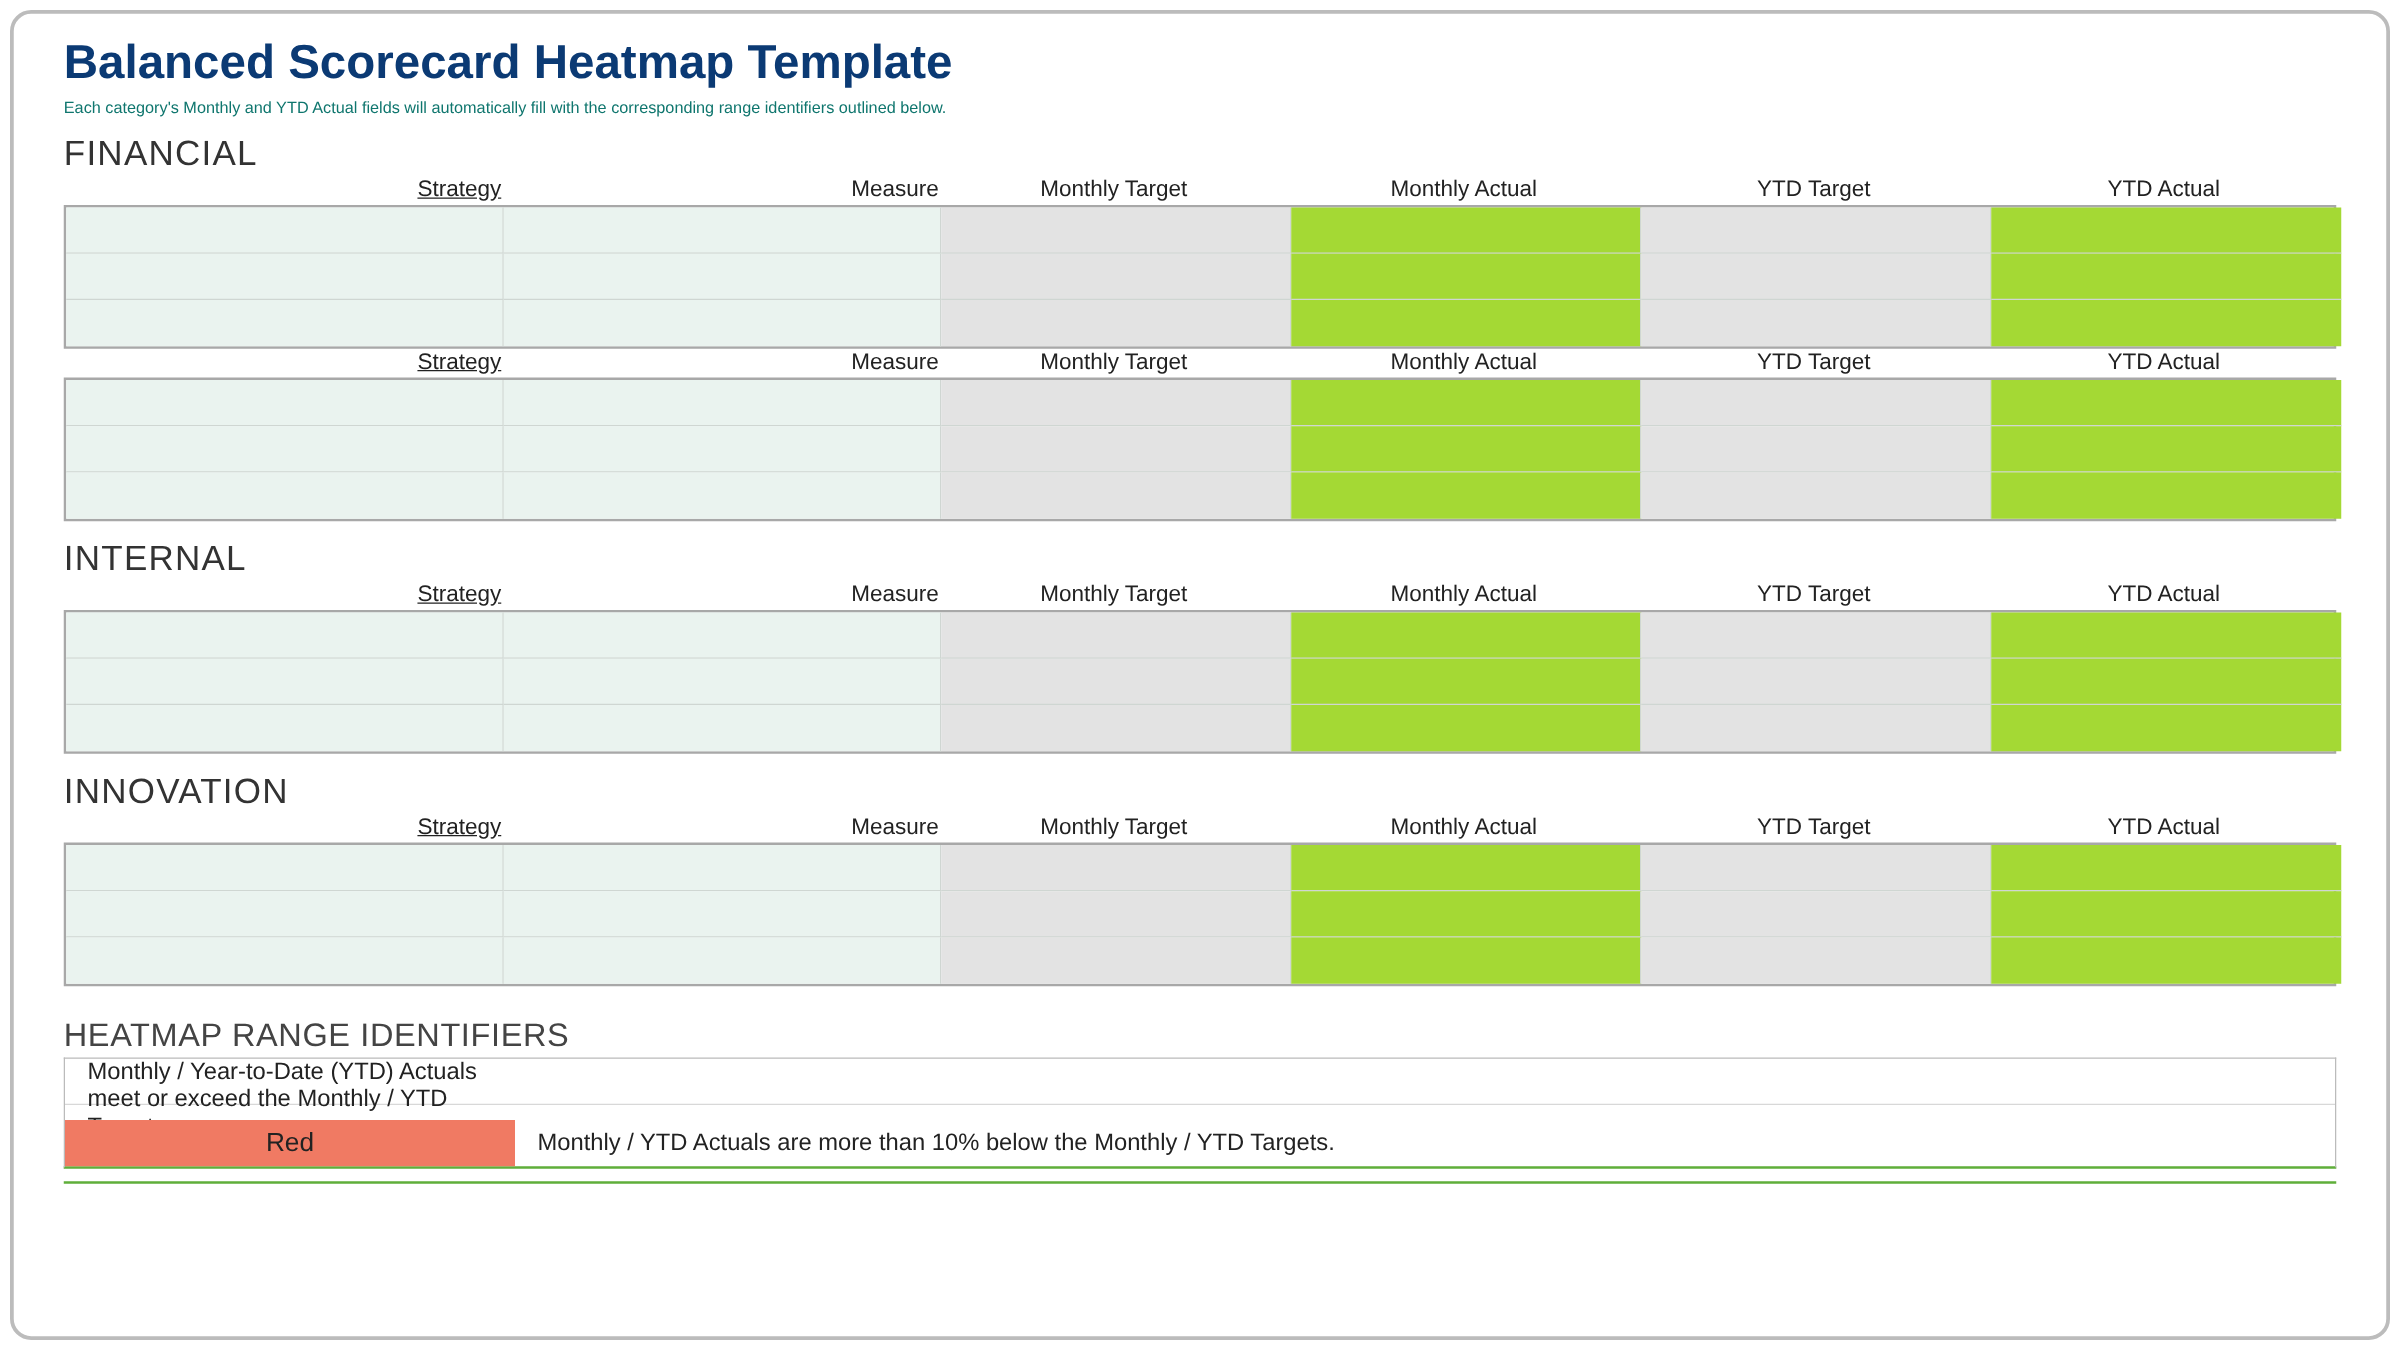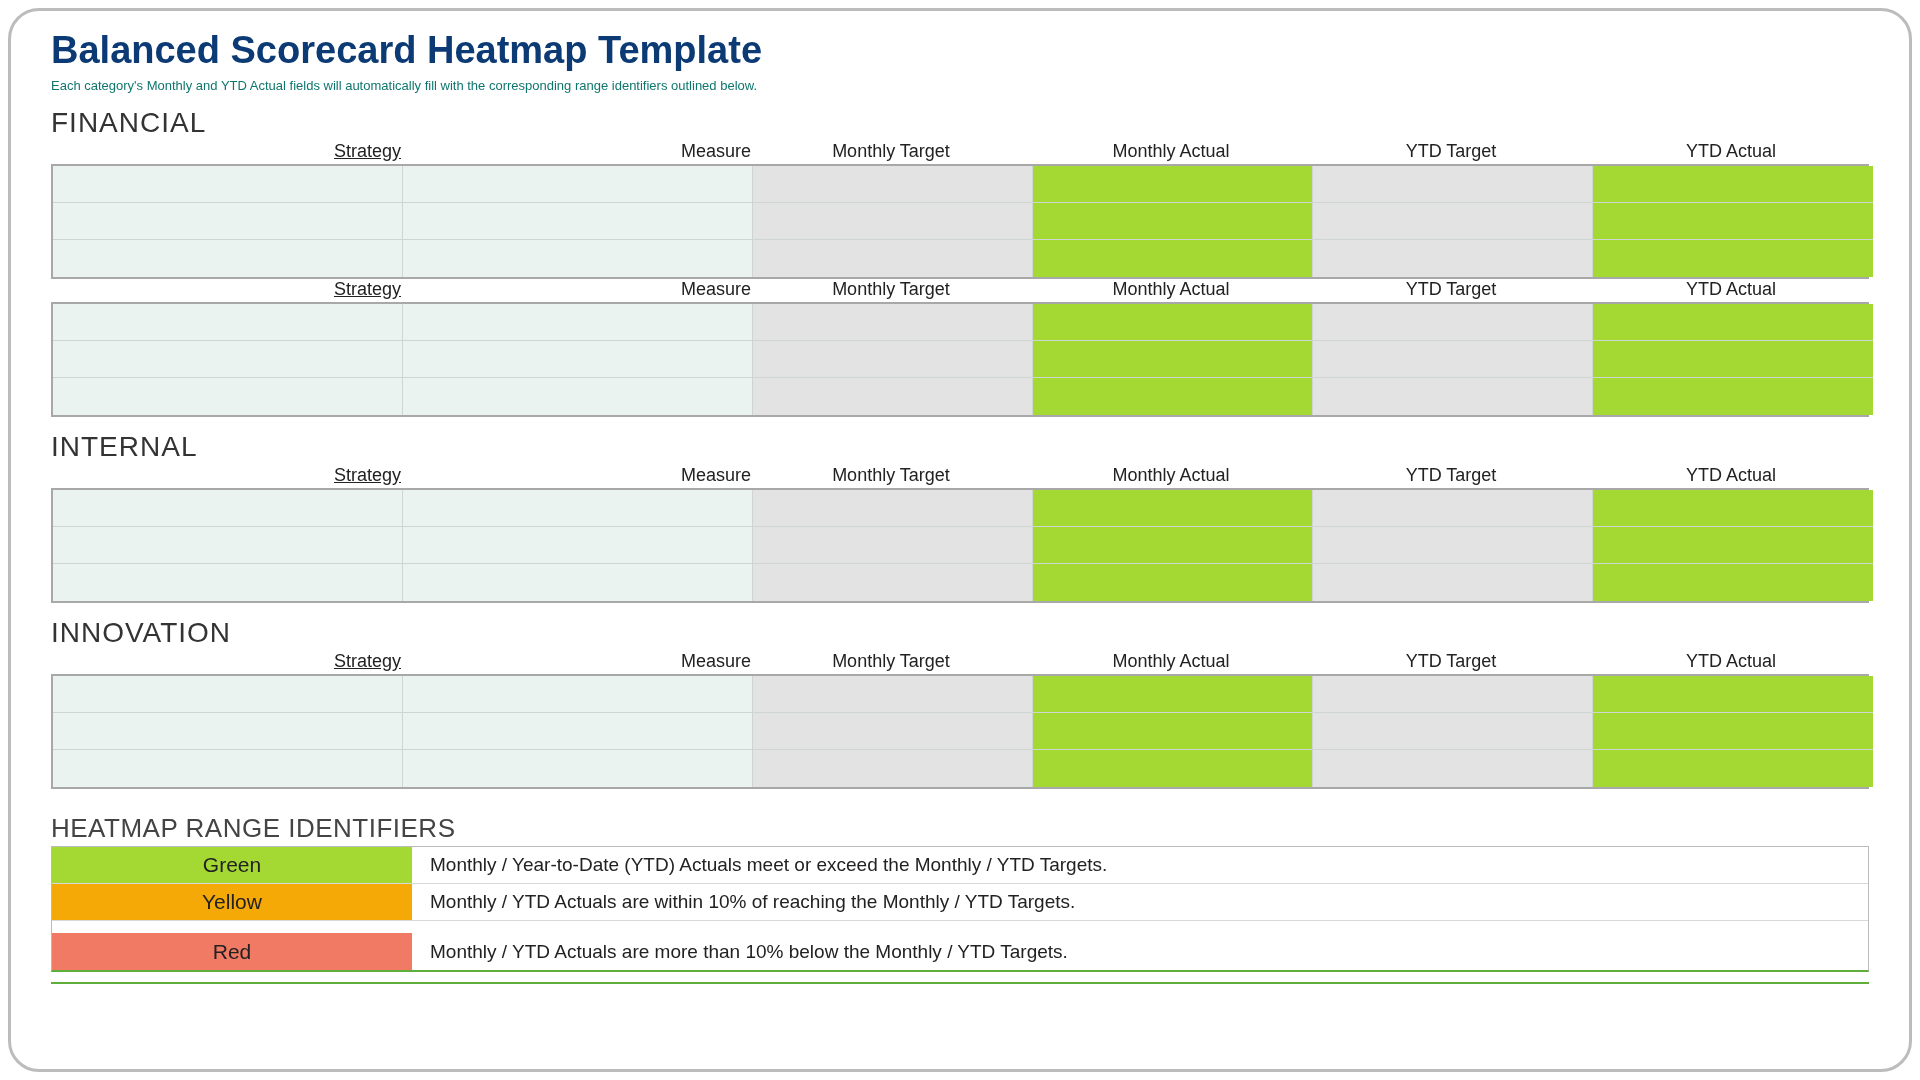--- a/index.html
+++ b/index.html
@@ -6,21 +6,21 @@
   html, body { width: 1920px; height: 1080px; }
   body {
     font-family: "Century Gothic", "Segoe UI", Arial, sans-serif;
     background: #fff;
     padding: 8px;
   }
   .frame {
     width: 100%;
     height: 100%;
     border: 3px solid #bcbcbc;
-    border-radius: 31px;
+    border-radius: 17px;
     padding: 18px 40px 10px 40px;
     position: relative;
   }
   .title {
     font-size: 38px;
     font-weight: 700;
     color: #0b3a74;
     margin-bottom: 6px;
   }
   .subtitle {
@@ -260,26 +260,21 @@
       <div class="cell c-mtarget"></div>
       <div class="cell c-mactual"></div>
       <div class="cell c-ytarget"></div>
       <div class="cell c-yactual"></div>
     </div>
   </div>
 
   <div class="range-head">HEATMAP RANGE IDENTIFIERS</div>
   <div class="range-table">
     <div class="range-row">
-      <div class="range-label bg-green">Green</div>
       <div class="range-desc">Monthly / Year-to-Date (YTD) Actuals meet or exceed the Monthly / YTD Targets.</div>
-    </div>
-    <div class="range-row">
-      <div class="range-label bg-yellow">Yellow</div>
-      <div class="range-desc">Monthly / YTD Actuals are within 10% of reaching the Monthly / YTD Targets.</div>
     </div>
     <div class="range-row">
       <div class="range-label bg-red">Red</div>
       <div class="range-desc">Monthly / YTD Actuals are more than 10% below the Monthly / YTD Targets.</div>
     </div>
   </div>
 
   <div class="bottom-rule"></div>
 </div>
 

